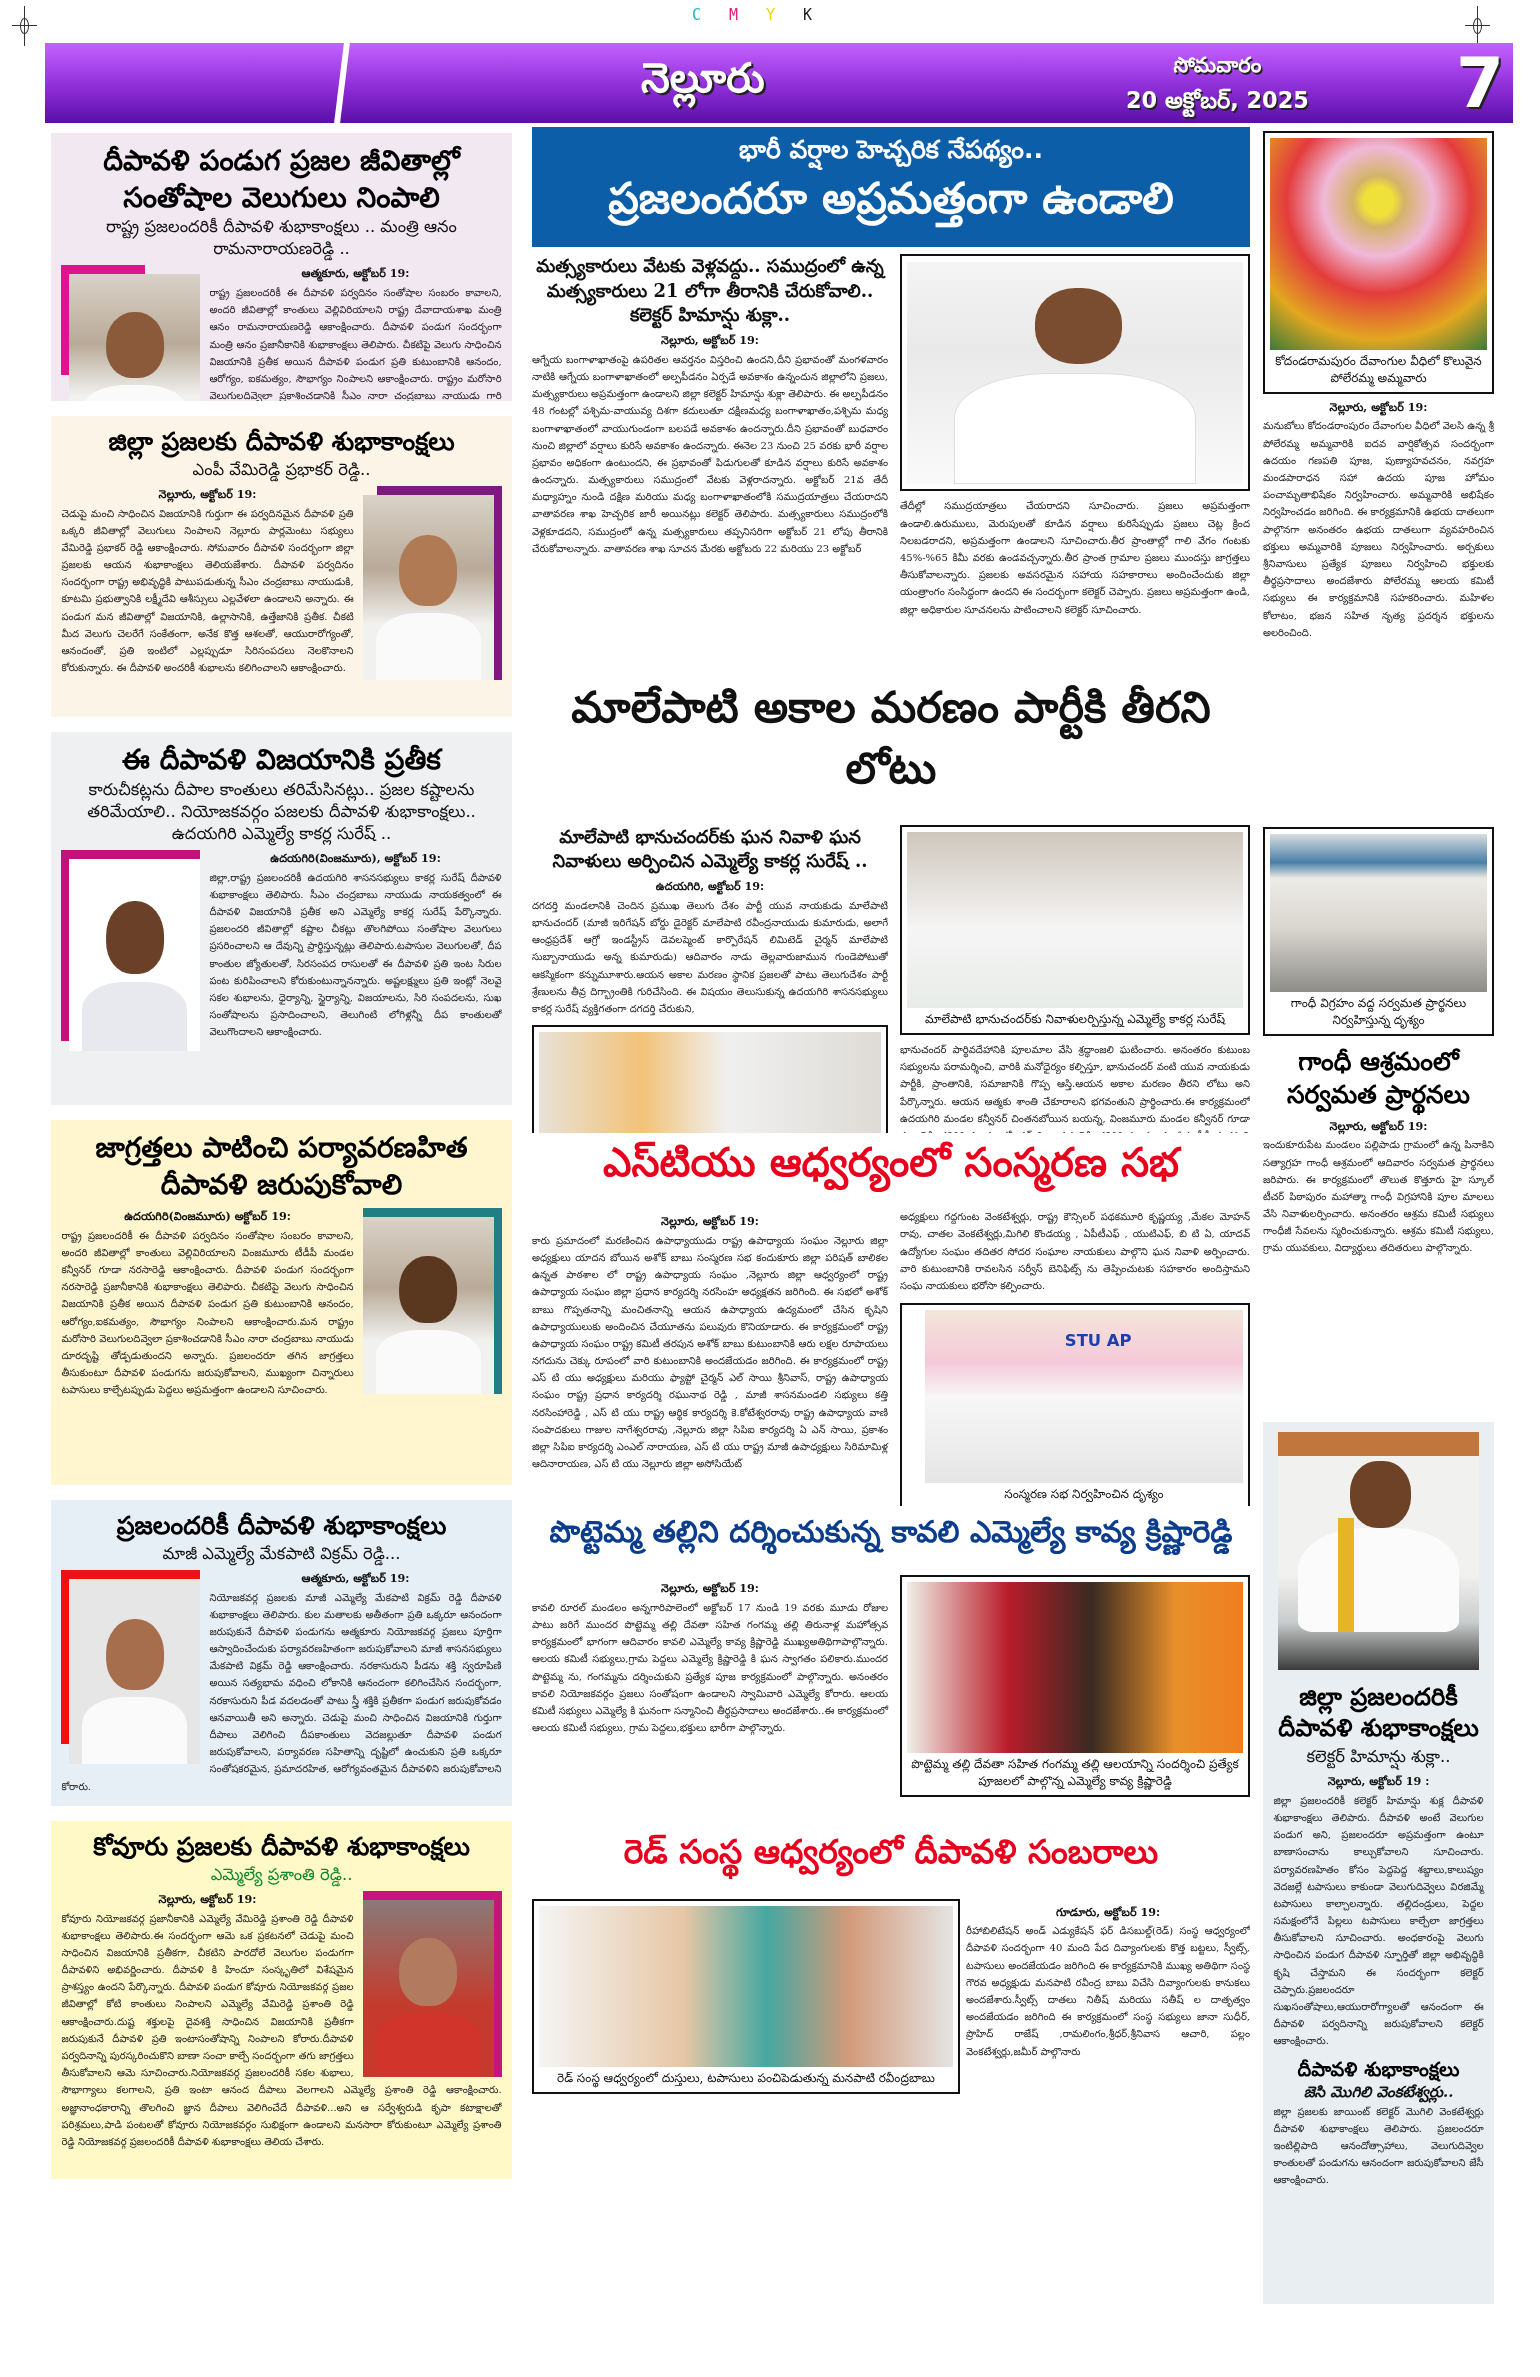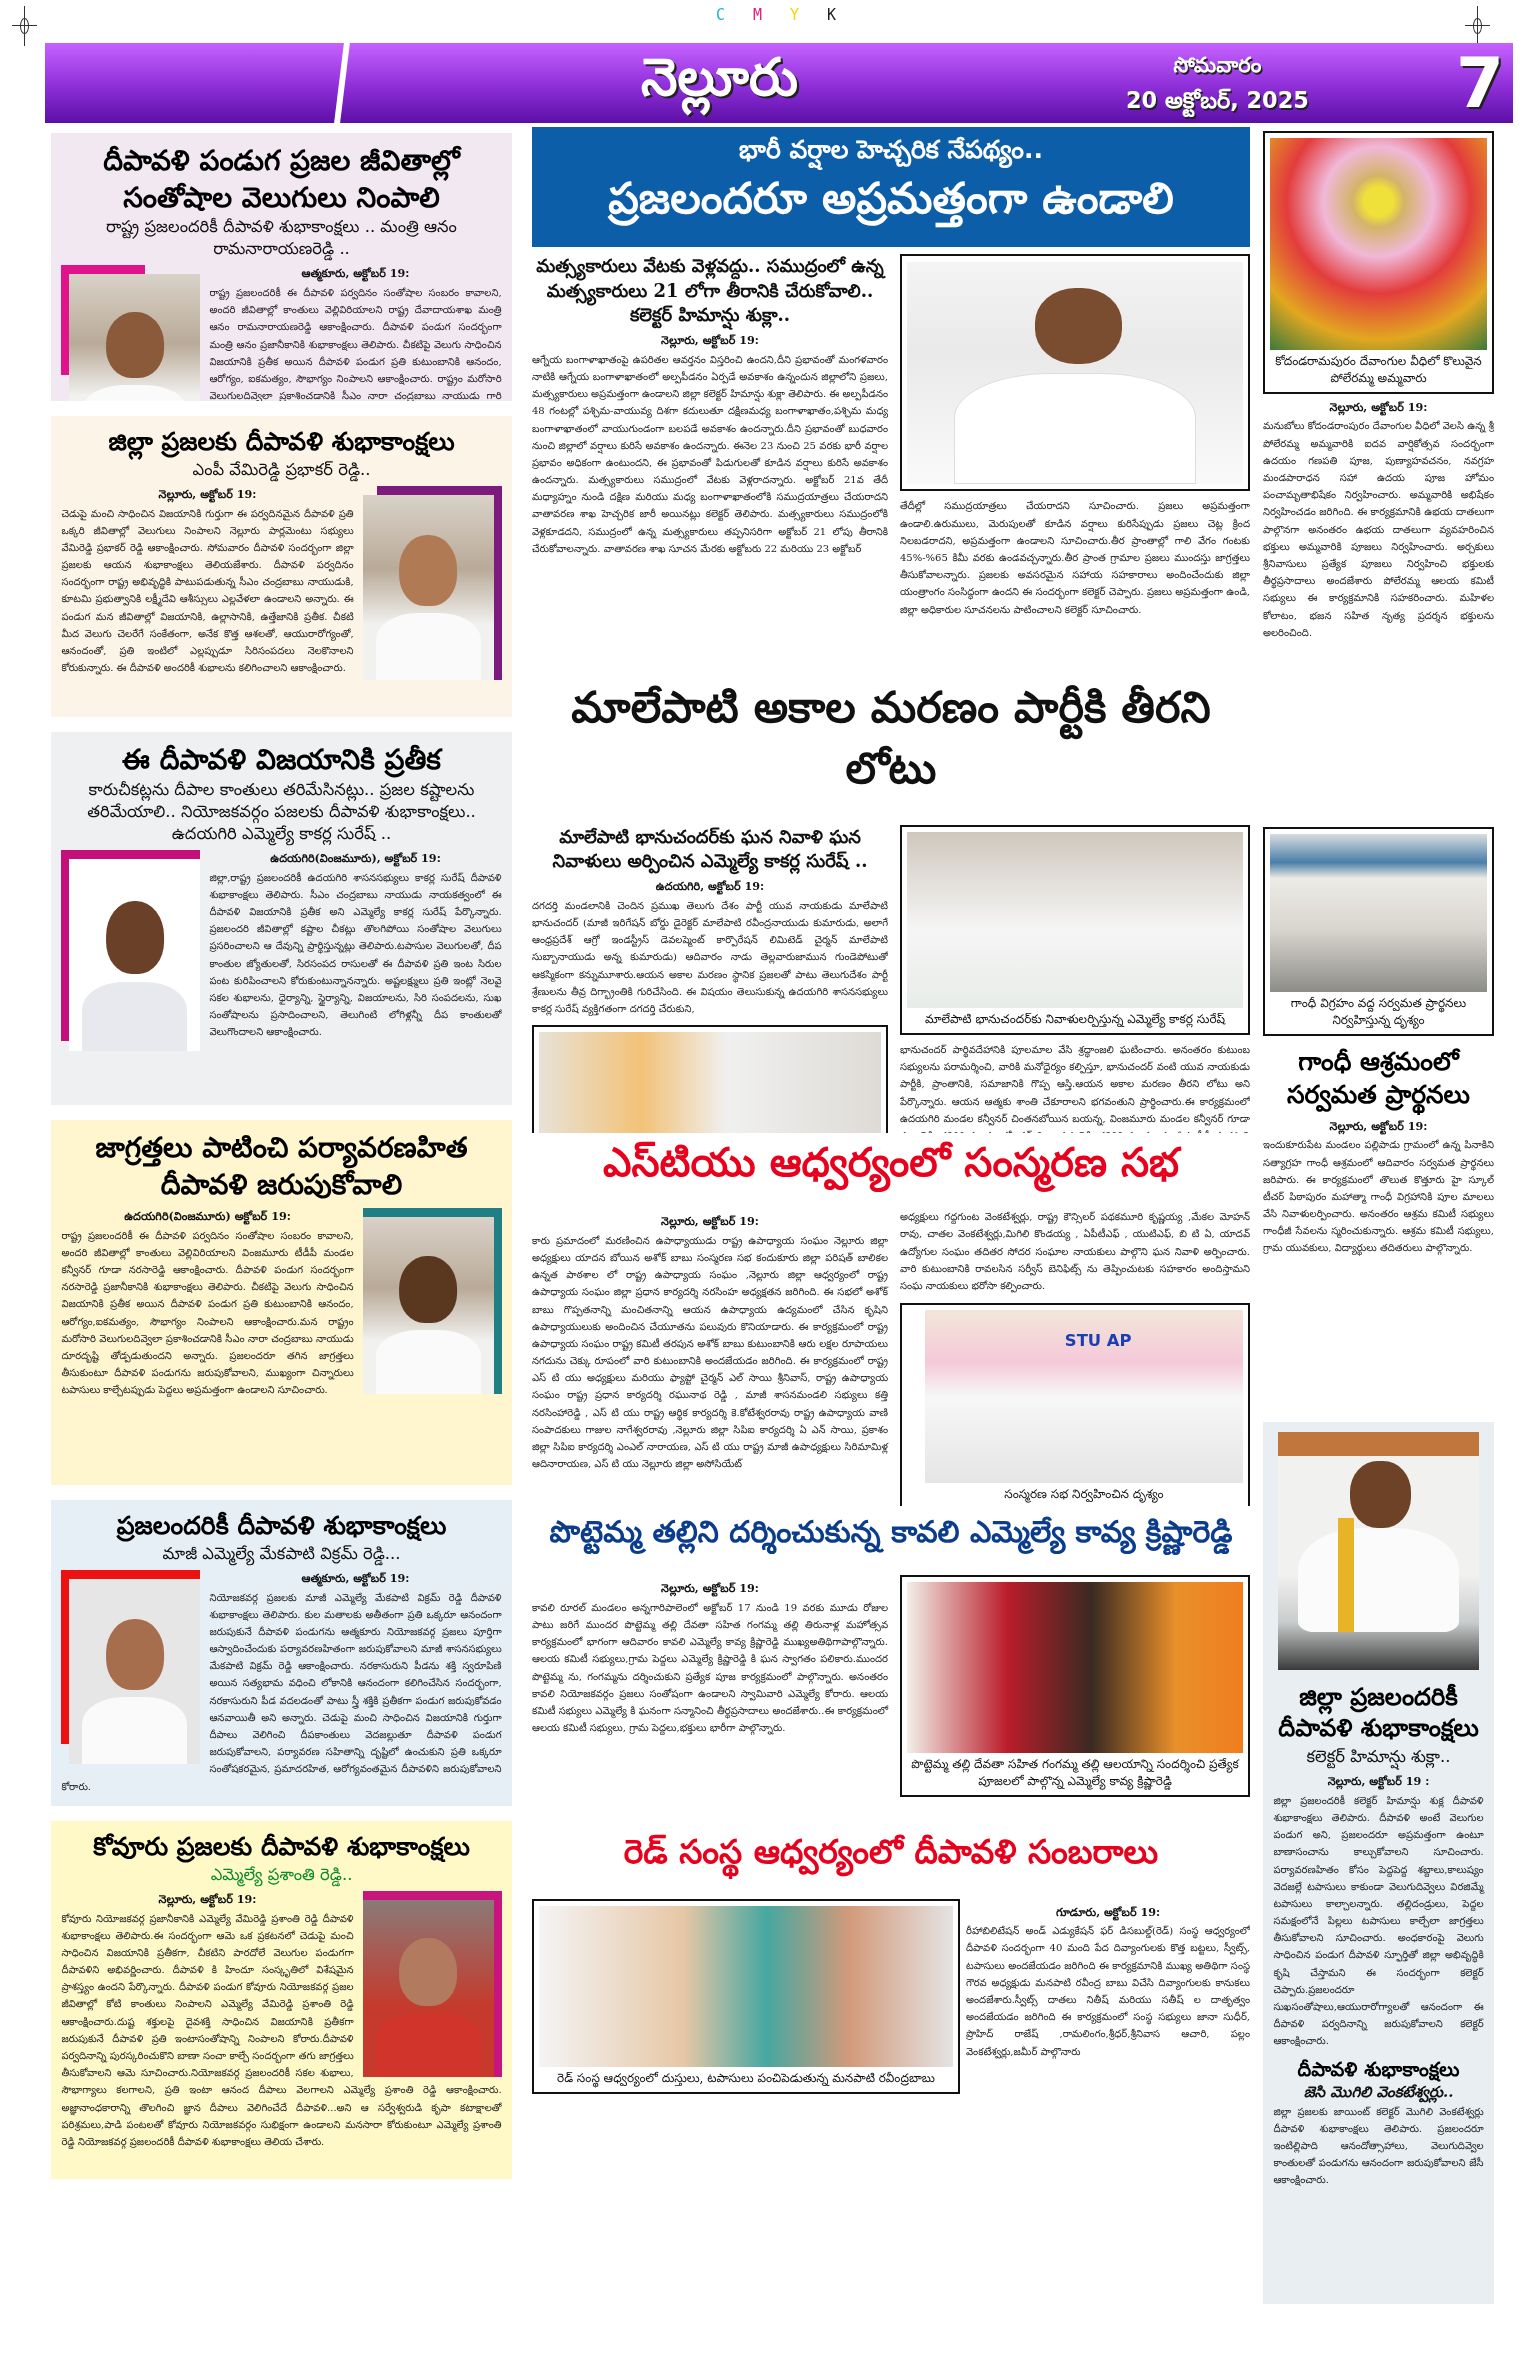--- a/index.html
+++ b/index.html
@@ -1,32 +1,32 @@
 <!DOCTYPE html>
 <html style="font-size:12px"><head>
 <meta charset="utf-8">
 <style>
   * { box-sizing: border-box; margin: 0; padding: 0; }
   html, body { width: 1541px; height: 2377px; background: #ffffff; overflow: hidden; }
   body { font-family: "DejaVu Sans", sans-serif; color: #111; position: relative; }
 
   
-  .cmyk { position: absolute; top: 6px; left: 692px; font-family: "DejaVu Sans Mono", monospace; font-size: 15px; letter-spacing: 28px; margin-left: 24px; }
+  .cmyk { position: absolute; top: 6px; left: 692px; font-family: "DejaVu Sans Mono", monospace; font-size: 15px; letter-spacing: 28px; }
   .cmyk .c { color: #1fb5c9; } .cmyk .m { color: #e3207a; } .cmyk .y { color: #f2d600; } .cmyk .k { color: #222; }
   .reg { position: absolute; width: 25px; height: 25px; }
   .reg::before { content: ""; position: absolute; left: 0; right: 0; top: 12px; height: 0.7px; background: #333; }
   .reg::after { content: ""; position: absolute; top: -7.5px; bottom: -7.5px; left: 12px; width: 0.7px; background: #333; }
   .reg span { position: absolute; left: 8.2px; top: 4.5px; width: 9px; height: 16.4px; border: 0.7px solid #333; border-radius: 50%; }
 
   
   .masthead { position: absolute; top: 43px; left: 45px; width: 1468px; height: 80px; background: linear-gradient(#c562ff, #8e2ed8 55%, #5b0fa6); display: flex; align-items: center; }
   .logo { position: absolute; left: 0; top: 0; height: 80px; width: 298px; background: linear-gradient(#ff1010, #c30000 60%, #700000); clip-path: polygon(0 0, 100% 0, 94% 100%, 0 100%); display: flex; align-items: center; padding-left: 21px; }
   .logo span { color: #fff; font-size: 49px; font-weight: bold; text-shadow: 2.2px 2.2px 0 #000; letter-spacing: -1.5px; }
   .logo-stripe { position: absolute; left: 294px; top: 0; width: 6px; height: 80px; background: #fff; transform: skewX(-7deg); }
-  .city { position: absolute; left: 596px; top: 0; height: 80px; display: flex; align-items: center; color: #fff; font-size: 52px; font-weight: bold; text-shadow: 2.2px 2.2px 0 #222; }
+  .city { position: absolute; left: 596px; top: 0; height: 80px; display: flex; align-items: center; color: #fff; font-size: 41px; font-weight: bold; text-shadow: 2.2px 2.2px 0 #222; }
   .dateblock { position: absolute; left: 1081px; top: 10.4px; color: #fff; text-align: center; font-weight: bold; text-shadow: 1.5px 1.5px 0 #222; }
   .dateblock .day { font-size: 21px; }
   .dateblock .date { font-size: 22.4px; margin-top: 4.5px; }
   .pageno { position: absolute; right: 9px; top: 0; height: 80px; display: flex; align-items: center; color: #fff; font-size: 69px; font-weight: bold; text-shadow: 2.2px 2.2px 0 #222; }
 
   
   .col { position: absolute; }
   .col-left { left: 51px; top: 133px; width: 461px; }
   .col-mid { left: 532px; top: 127px; width: 718px; }
   .col-right { left: 1263px; top: 131px; width: 231px; }

